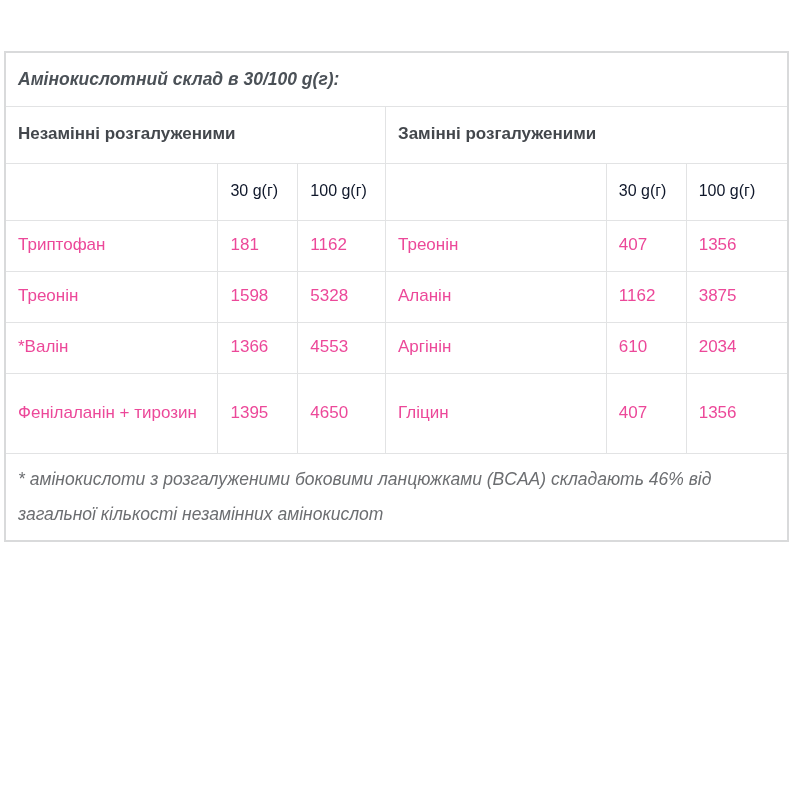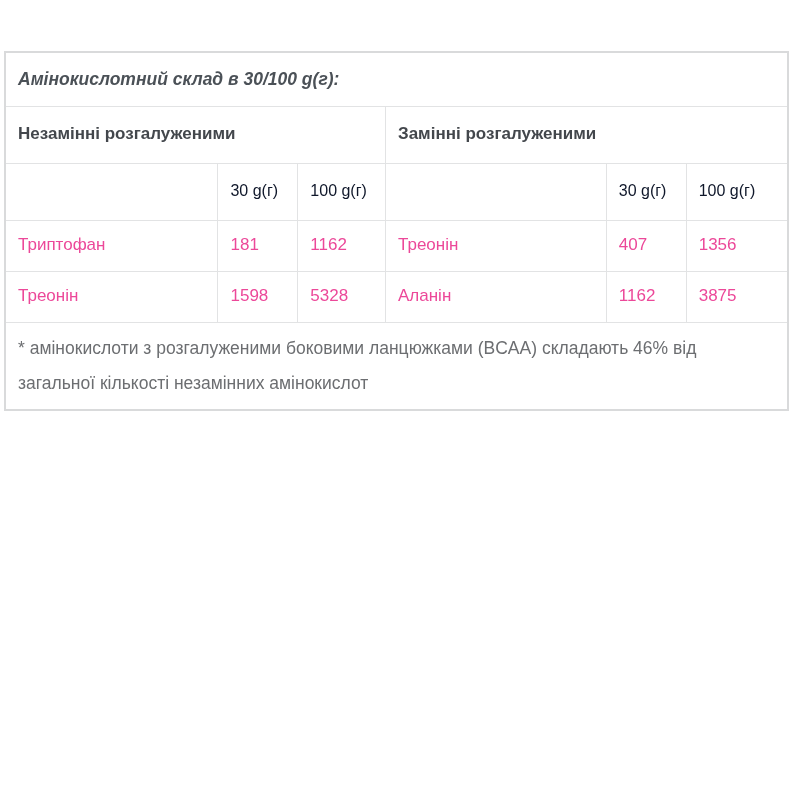--- a/index.html
+++ b/index.html
@@ -46,21 +46,21 @@
     color: #43474c;
   }
   tr.subheader-row { height: 57px; }
   tr.subheader-row td {
     font-size: 16px;
     color: #0f172a;
   }
   tr.data-row { height: 51px; }
   tr.data-row.tall { height: 80px; }
   td.name-cell { padding-right: 16px; }
-  tr.footnote-row { height: 88px; }
+  tr.footnote-row { height: 88px; font-style: italic; }
   tr.footnote-row td {
     font-size: 17.5px;
     color: #6c6e71;
     line-height: 2.0;
     vertical-align: middle;
     padding-left: 12px;
     padding-right: 14px;
   }
 </style>
 </head>
@@ -102,19 +102,35 @@
         <td>1356</td>
       </tr>
       <tr class="data-row">
         <td class="name-cell">Треонін</td>
         <td>1598</td>
         <td>5328</td>
         <td class="name-cell">Аланін</td>
         <td>1162</td>
         <td>3875</td>
       </tr>
+      <tr class="data-row">
+        <td class="name-cell">*Валін</td>
+        <td>1366</td>
+        <td>4553</td>
+        <td class="name-cell">Аргінін</td>
+        <td>610</td>
+        <td>2034</td>
+      </tr>
+      <tr class="data-row tall">
+        <td class="name-cell">Фенілаланін + тирозин</td>
+        <td>1395</td>
+        <td>4650</td>
+        <td class="name-cell">Гліцин</td>
+        <td>407</td>
+        <td>1356</td>
+      </tr>
 
       <tr class="footnote-row">
         <td colspan="6">* амінокислоти з розгалуженими боковими ланцюжками (BCAA) складають 46% від загальної кількості незамінних амінокислот</td>
       </tr>
     </tbody>
   </table>
 </div>
 
 </body></html>

